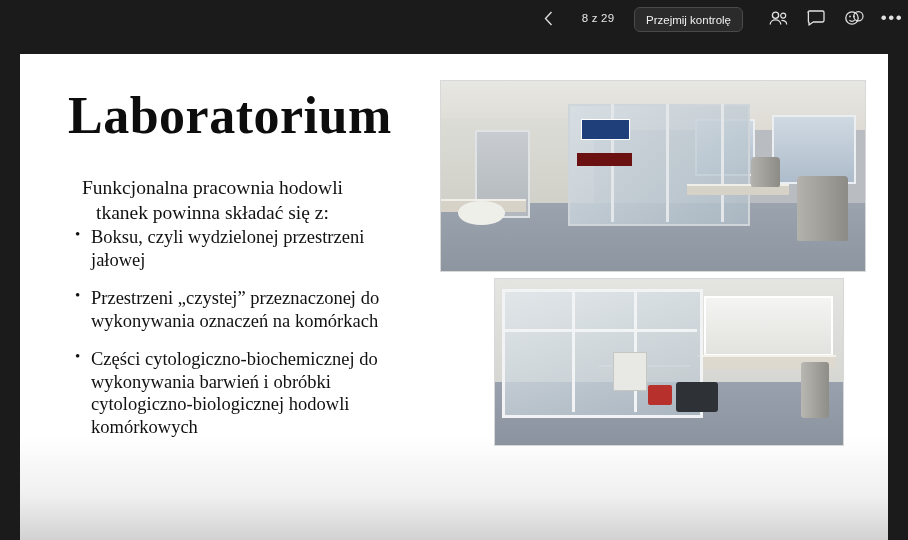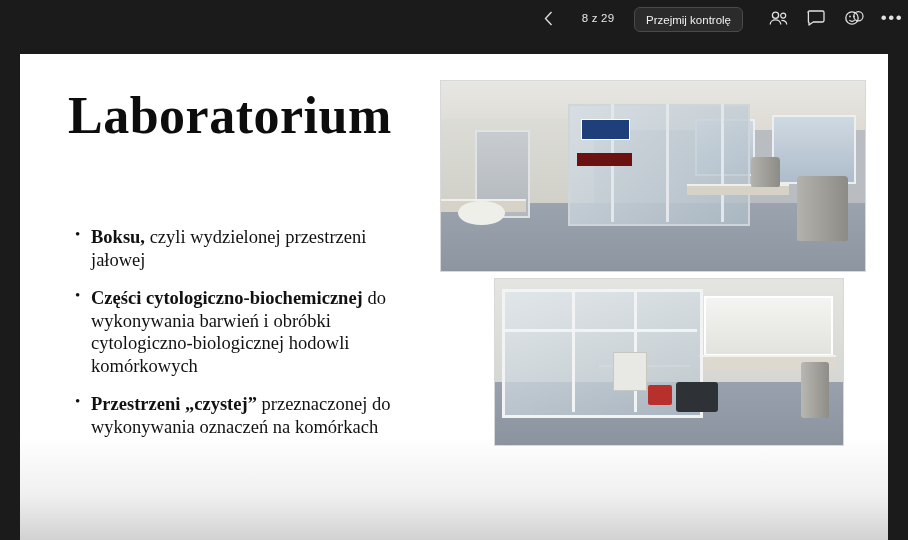--- a/index.html
+++ b/index.html
@@ -146,21 +146,21 @@
     line-height: 1.22;
   }
   .bullet::before {
     content: "•";
     position: absolute;
     left: 0;
     top: -1px;
     font-size: 15px;
     color: #111;
   }
-  .bullet b { font-weight: bold; }
+  .bullet b { font-weight: normal; }
 
   
   .photo {
     position: absolute;
     overflow: hidden;
     background: #b9bdc2;
   }
   .photo1 {
     left: 420px; top: 26px;
     width: 424px; height: 190px;
@@ -307,30 +307,34 @@
       <span class="dots">•••</span>
     </div>
   </div>
 </div>
 
 <div class="stage">
   <div class="slide">
 
     <div class="title">Laboratorium</div>
 
+    <div class="lead">
+      <span>Funkcjonalna pracownia hodowli</span>
+      <span class="ind">tkanek powinna składać się z:</span>
+    </div>
 
     <div class="bullets">
       <div class="bullet">
         <b>Boksu,</b><span> czyli wydzielonej przestrzeni jałowej</span>
       </div>
       <div class="bullet">
-        <b>Części cytologiczno-biochemicznej</b><span> do wykonywania barwień i obróbki cytologiczno-biologicznej hodowli komórkowych</span>
+        <b>Przestrzeni „czystej”</b><span> przeznaczonej do wykonywania oznaczeń na komórkach</span>
       </div>
       <div class="bullet">
-        <b>Przestrzeni „czystej”</b><span> przeznaczonej do wykonywania oznaczeń na komórkach</span>
+        <b>Części cytologiczno-biochemicznej</b><span> do wykonywania barwień i obróbki cytologiczno-biologicznej hodowli komórkowych</span>
       </div>
     </div>
 
     <div class="photo photo1">
       <div class="p1-ceiling"></div>
       <div class="p1-wallL"></div>
       <div class="p1-floor"></div>
 
       <div class="p1-win" style="left:78%; top:18%; width:19%; height:34%;"></div>
       <div class="p1-win" style="left:60%; top:20%; width:13%; height:28%;"></div>

